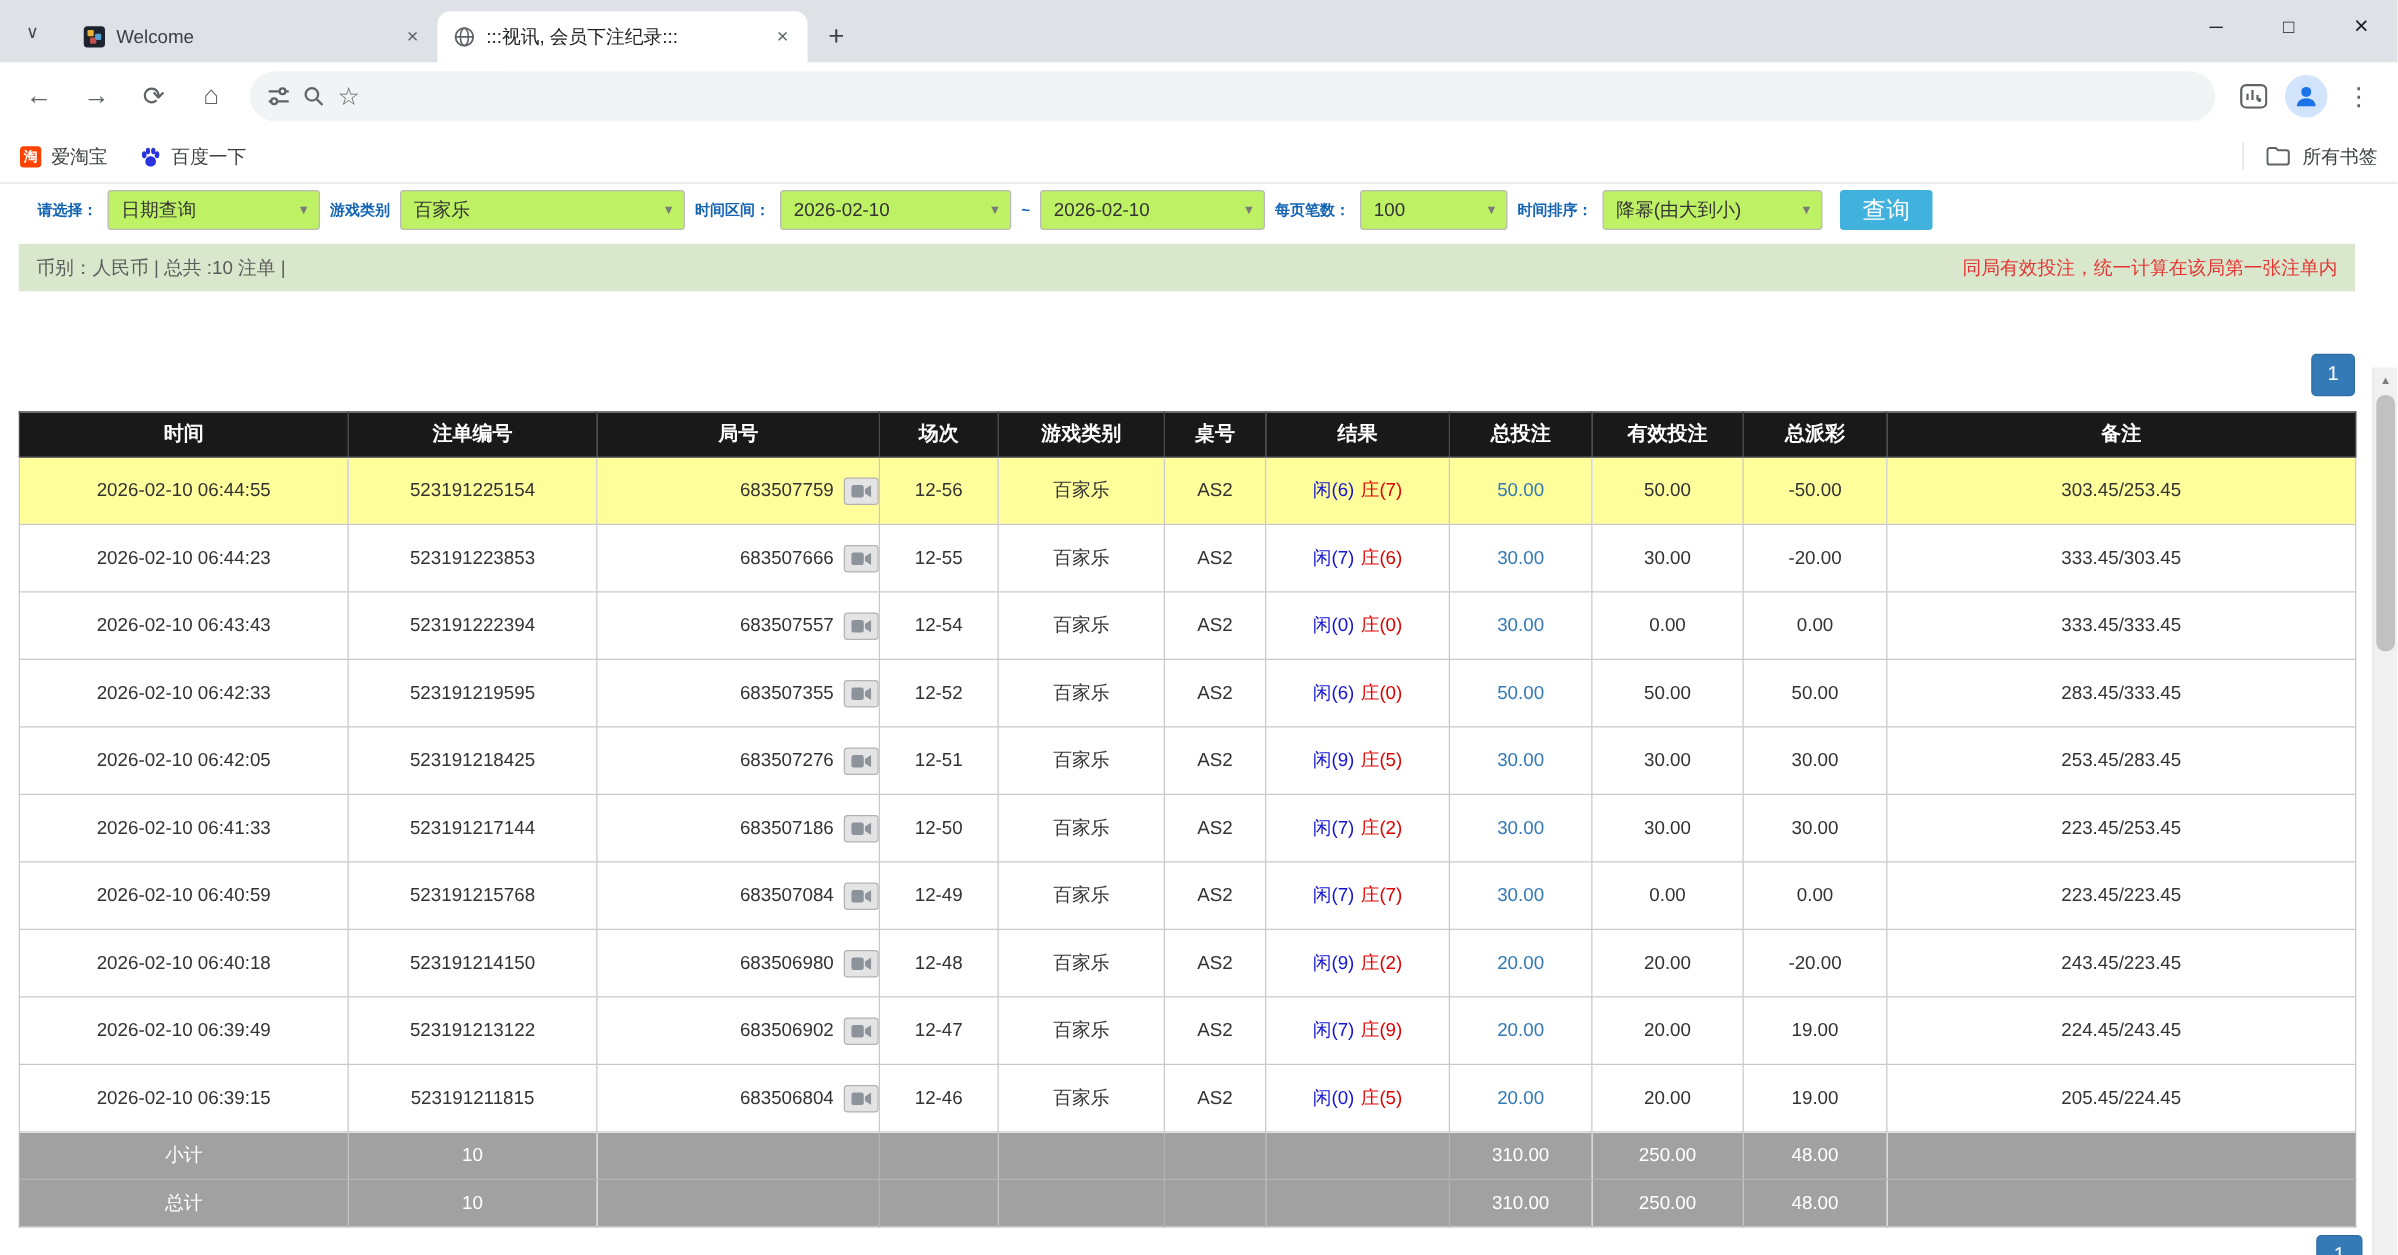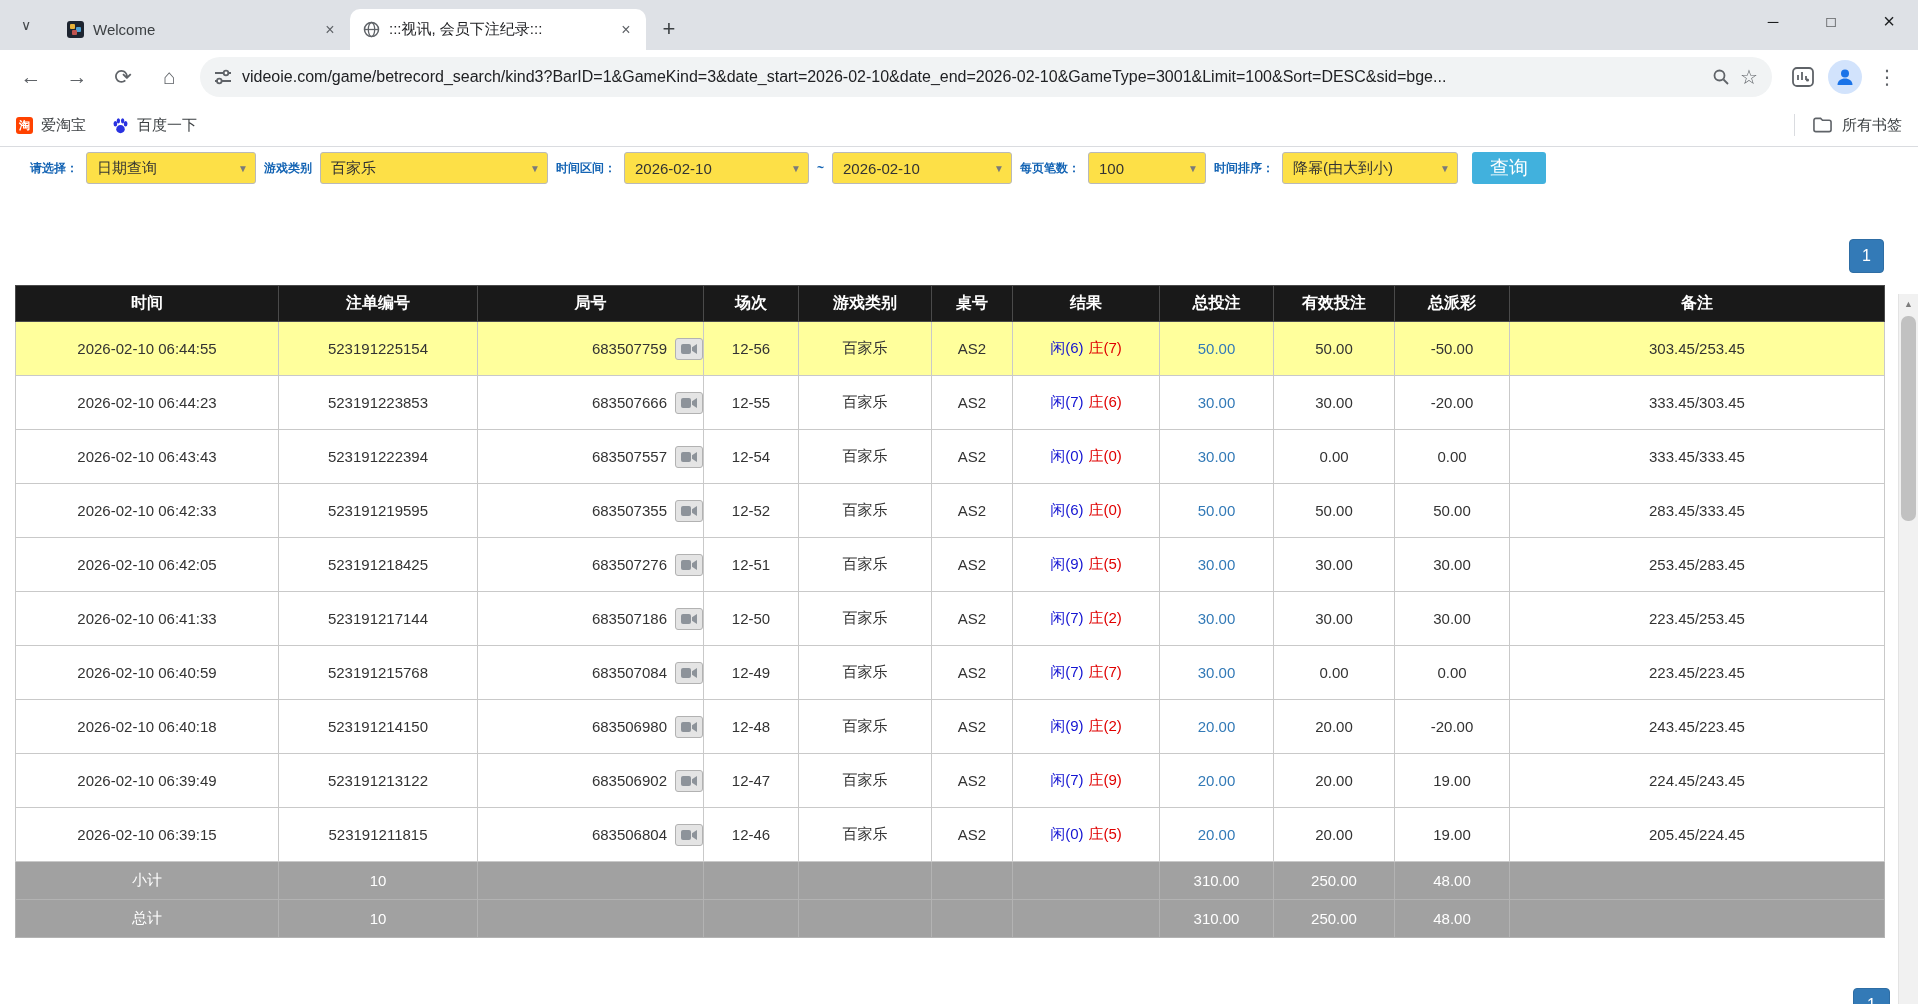--- a/index.html
+++ b/index.html
@@ -50,21 +50,21 @@
   .bm-divider { width:1px; height:22px; background:#dadce0; margin-right:8px; }
   .taobao-ico { width:17px; height:17px; border-radius:3px; background:#ff4200; color:#fff;
                 font-size:11px; font-weight:bold; display:flex; align-items:center; justify-content:center; }
 
   
   .page { position:absolute; top:147px; left:0; width:1918px; height:857px; background:#fff; overflow:hidden; }
 
   .filter-bar { display:flex; align-items:center; gap:8px; padding-left:30px; height:42px; }
   .lbl { color:#1464b4; font-weight:bold; font-size:12px; white-space:nowrap; }
   .sel { display:flex; align-items:center; justify-content:space-between; border:1px solid #b9b9b9;
-         border-radius:3px; background:#fde047; height:32px; padding:0 7px 0 10px; font-size:15px; color:#333; }
+         border-radius:3px; background:#bef264; height:32px; padding:0 7px 0 10px; font-size:15px; color:#333; }
   .sel .arrow { color:#7a7a7a; font-size:10px; margin-left:8px; }
   .w170{width:170px} .w228{width:228px} .w185{width:185px} .w180{width:180px} .w118{width:118px} .w200{width:176px}
   .btn-search { background:#41b1dd; color:#fff; font-size:19px; height:32px; padding:0 18px;
                 border:none; border-radius:3px; margin-left:6px; }
 
   .summary-bar { margin:6px 0 0 15px; width:1869px; height:38px; background:#d9e8cc;
                  display:flex; align-items:center; justify-content:space-between; padding:0 14px; font-size:15px; }
   .summary-left { color:#5b5b5b; }
   .summary-right { color:#e53333; }
 
@@ -138,21 +138,20 @@
   <div class="nav-icon">⟳</div>
   <div class="nav-icon">⌂</div>
   <div class="url-bar">
     <span class="pill-icon">
       <svg width="18" height="18" viewBox="0 0 18 18">
           <path d="M1 5h9M14.5 5h2.5M1 13h2.5M8 13h9" stroke="#5f6368" stroke-width="1.8" fill="none"></path>
           <circle cx="12" cy="5" r="2.3" fill="#fff" stroke="#5f6368" stroke-width="1.8"></circle>
           <circle cx="5.3" cy="13" r="2.3" fill="#fff" stroke="#5f6368" stroke-width="1.8"></circle>
         </svg>
     </span>
-    <span class="url-text">videoie.com/game/betrecord_search/kind3?BarID=1&amp;GameKind=3&amp;date_start=2026-02-10&amp;date_end=2026-02-10&amp;GameType=3001&amp;Limit=100&amp;Sort=DESC&amp;sid=bge...</span>
     <span class="pill-icon">
       <svg width="18" height="18" viewBox="0 0 18 18">
           <circle cx="7.5" cy="7.5" r="5" fill="none" stroke="#5f6368" stroke-width="1.8"></circle>
           <path d="M11.5 11.5 L16 16" stroke="#5f6368" stroke-width="1.8"></path>
         </svg>
     </span>
     <span class="pill-icon star">☆</span>
   </div>
   <div class="nav-icon">
     <svg width="22" height="20" viewBox="0 0 22 20">
@@ -227,20 +226,24 @@
       <span class="arrow">▼</span>
     </div>
     <span class="lbl">时间排序：</span>
     <div class="sel w200">
       <span>降幂(由大到小)</span>
       <span class="arrow">▼</span>
     </div>
     <button class="btn-search">查询</button>
   </div>
 
+  <div class="summary-bar">
+    <span class="summary-left">币别：人民币 | 总共 :10 注单 |</span>
+    <span class="summary-right">同局有效投注，统一计算在该局第一张注单内</span>
+  </div>
 
   <div class="pagination-row">
     <div class="page-btn">1</div>
   </div>
 
   <table class="bet">
     <colgroup>
       <col style="width:263px">
         <col style="width:199px">
         <col style="width:226px">

